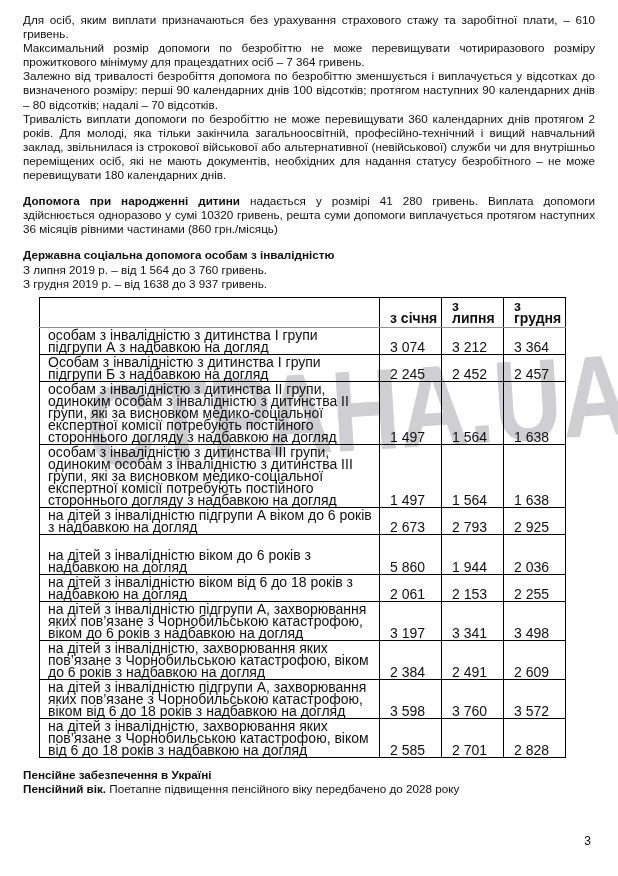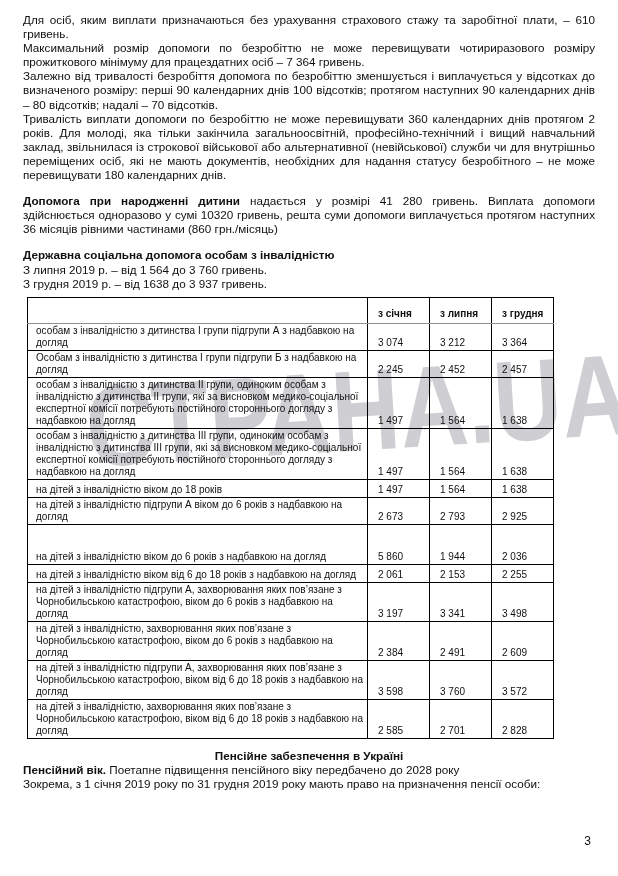--- a/index.html
+++ b/index.html
@@ -38,40 +38,40 @@
   }
   .content p { margin: 0; }
   .just { text-align: justify; }
   .gap { margin-top: 12px !important; }
   .bold { font-weight: 700; }
   table.benefits {
     border-collapse: collapse;
     table-layout: fixed;
     width: 526px;
     margin-top: 6px;
-    margin-left: 4px;
-    font-size: 10px;
+    margin-left: 16px;
+    font-size: 14px;
     line-height: 12px;
   }
   table.benefits th, table.benefits td {
     border: 1px solid #000;
     vertical-align: bottom;
     font-weight: 400;
     text-align: left;
   }
   table.benefits th {
     font-weight: 700;
     height: 20px;
     padding: 2px 2px 3px 10px;
     border-bottom: 1px solid #8f8f8f;
   }
   table.benefits td.desc { padding: 1px 4px 1px 8px; }
   table.benefits td.val  { padding: 4px 2px 1px 10px; }
   table.benefits tr.tall td { height: 34px; }
-  .pension-heading { margin-top: 10px !important; font-weight: 700; text-align: center; }
+  .pension-heading { margin-top: 10px !important; font-weight: 700; text-align: left; }
   .page-number {
     position: absolute;
     right: 27px;
     bottom: 28px;
     z-index: 1;
     font-size: 12px;
     line-height: 14px;
   }
 </style>
 </head>
@@ -128,26 +128,20 @@
             <td class="val">1 564</td>
             <td class="val">1 638</td>
           </tr>
           <tr>
             <td class="desc">особам з інвалідністю з дитинства ІІІ групи, одиноким особам з інвалідністю з дитинства ІІІ групи, які за висновком медико-соціальної експертної комісії потребують постійного стороннього догляду з надбавкою на догляд</td>
             <td class="val">1 497</td>
             <td class="val">1 564</td>
             <td class="val">1 638</td>
           </tr>
           <tr>
-            <td class="desc">на дітей з інвалідністю віком до 18 років</td>
-            <td class="val">1 497</td>
-            <td class="val">1 564</td>
-            <td class="val">1 638</td>
-          </tr>
-          <tr>
             <td class="desc">на дітей з інвалідністю підгрупи А віком до 6 років з надбавкою на догляд</td>
             <td class="val">2 673</td>
             <td class="val">2 793</td>
             <td class="val">2 925</td>
           </tr>
           <tr class="tall">
             <td class="desc">на дітей з інвалідністю віком до 6 років з надбавкою на догляд</td>
             <td class="val">5 860</td>
             <td class="val">1 944</td>
             <td class="val">2 036</td>
@@ -180,19 +174,18 @@
             <td class="desc">на дітей з інвалідністю, захворювання яких пов’язане з Чорнобильською катастрофою, віком від 6 до 18 років з надбавкою на догляд</td>
             <td class="val">2 585</td>
             <td class="val">2 701</td>
             <td class="val">2 828</td>
           </tr>
         </tbody>
     </table>
 
     <p class="pension-heading">Пенсійне забезпечення в Україні</p>
     <p><b>Пенсійний вік.</b><span> Поетапне підвищення пенсійного віку передбачено до 2028 року</span></p>
-    <p>Зокрема, з 1 січня 2019 року по 31 грудня 2019 року мають право на призначення пенсії особи:</p>
 
   </div>
 
   <div class="page-number">3</div>
 
 </div>
 
 </body></html>

